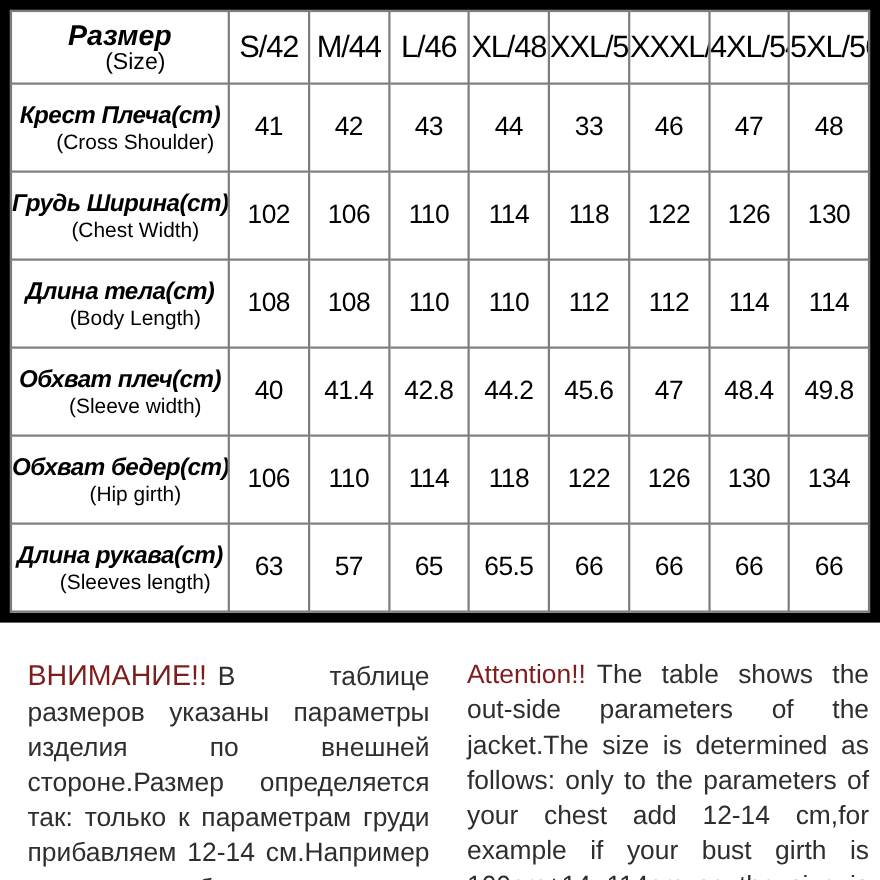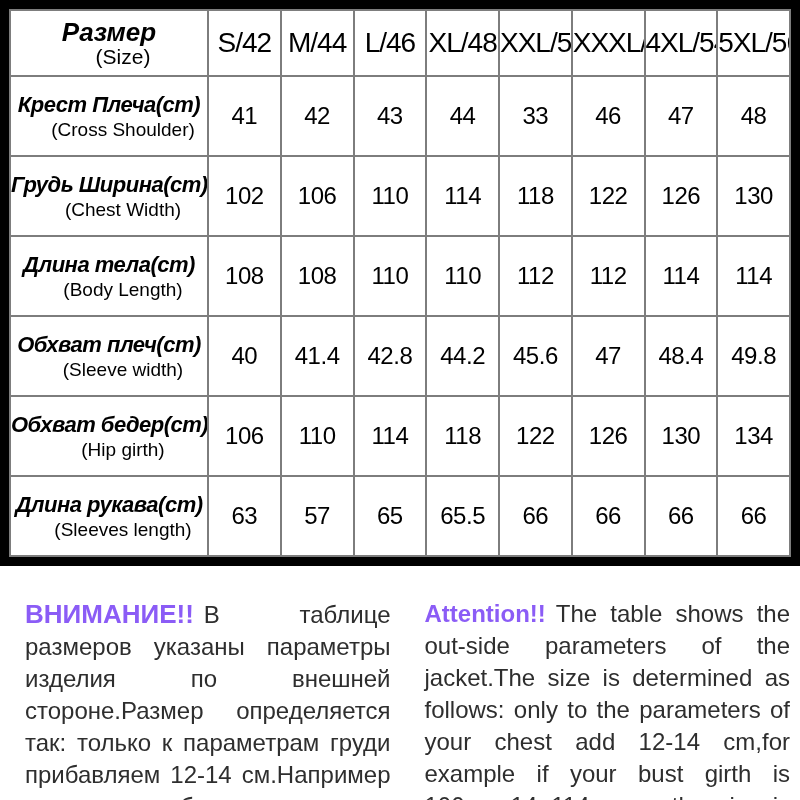--- a/index.html
+++ b/index.html
@@ -70,22 +70,22 @@
   }
   .note {
     width: 368px;
     font-size: 24px;
     line-height: 32px;
     text-align: justify;
     color: #2e2e2e;
     word-spacing: 1px;
   }
   .note .lead {
-    font-weight: bold;
-    color: #8b5cf6;
+    font-weight: normal;
+    color: #7f1d1d;
     margin-right: 10px;
     margin-top: 32px;
   }
   .note-ru .lead { font-size: 26px; }
 </style>
 </head>
 <body>
 
 <div class="page">
 

